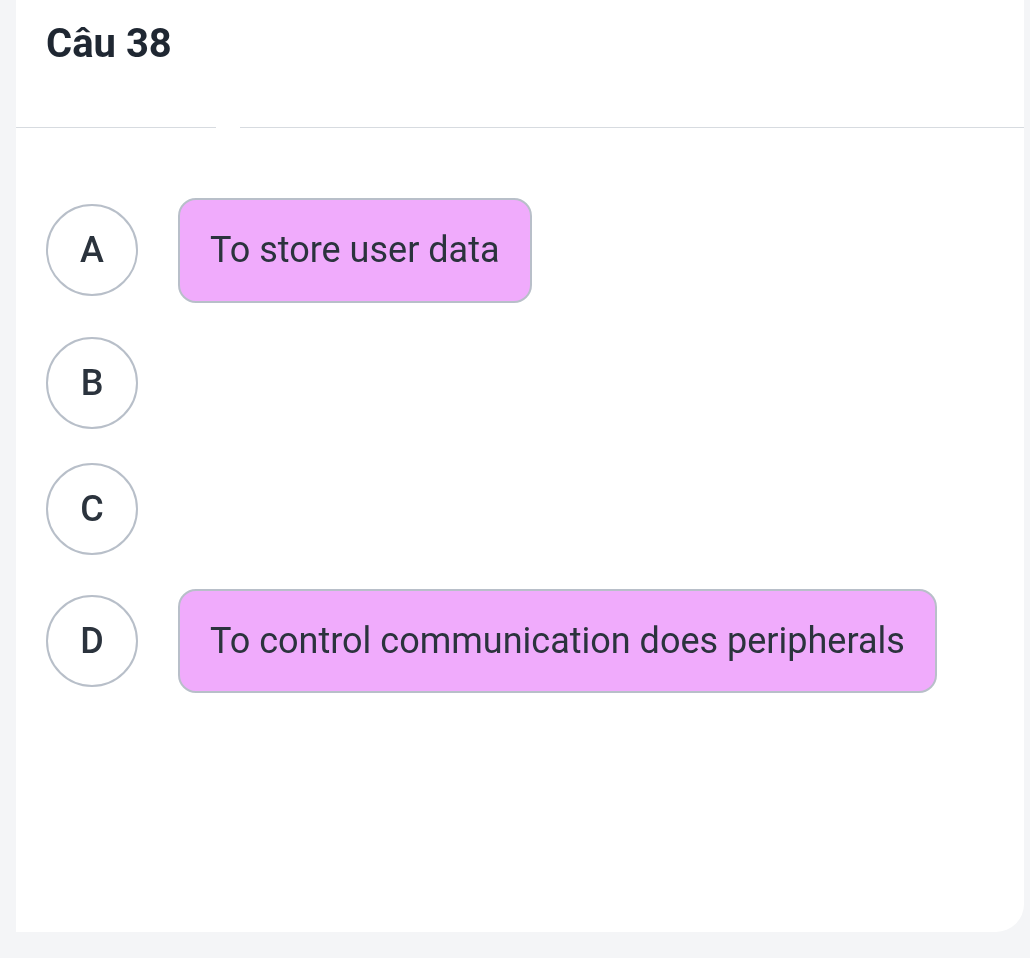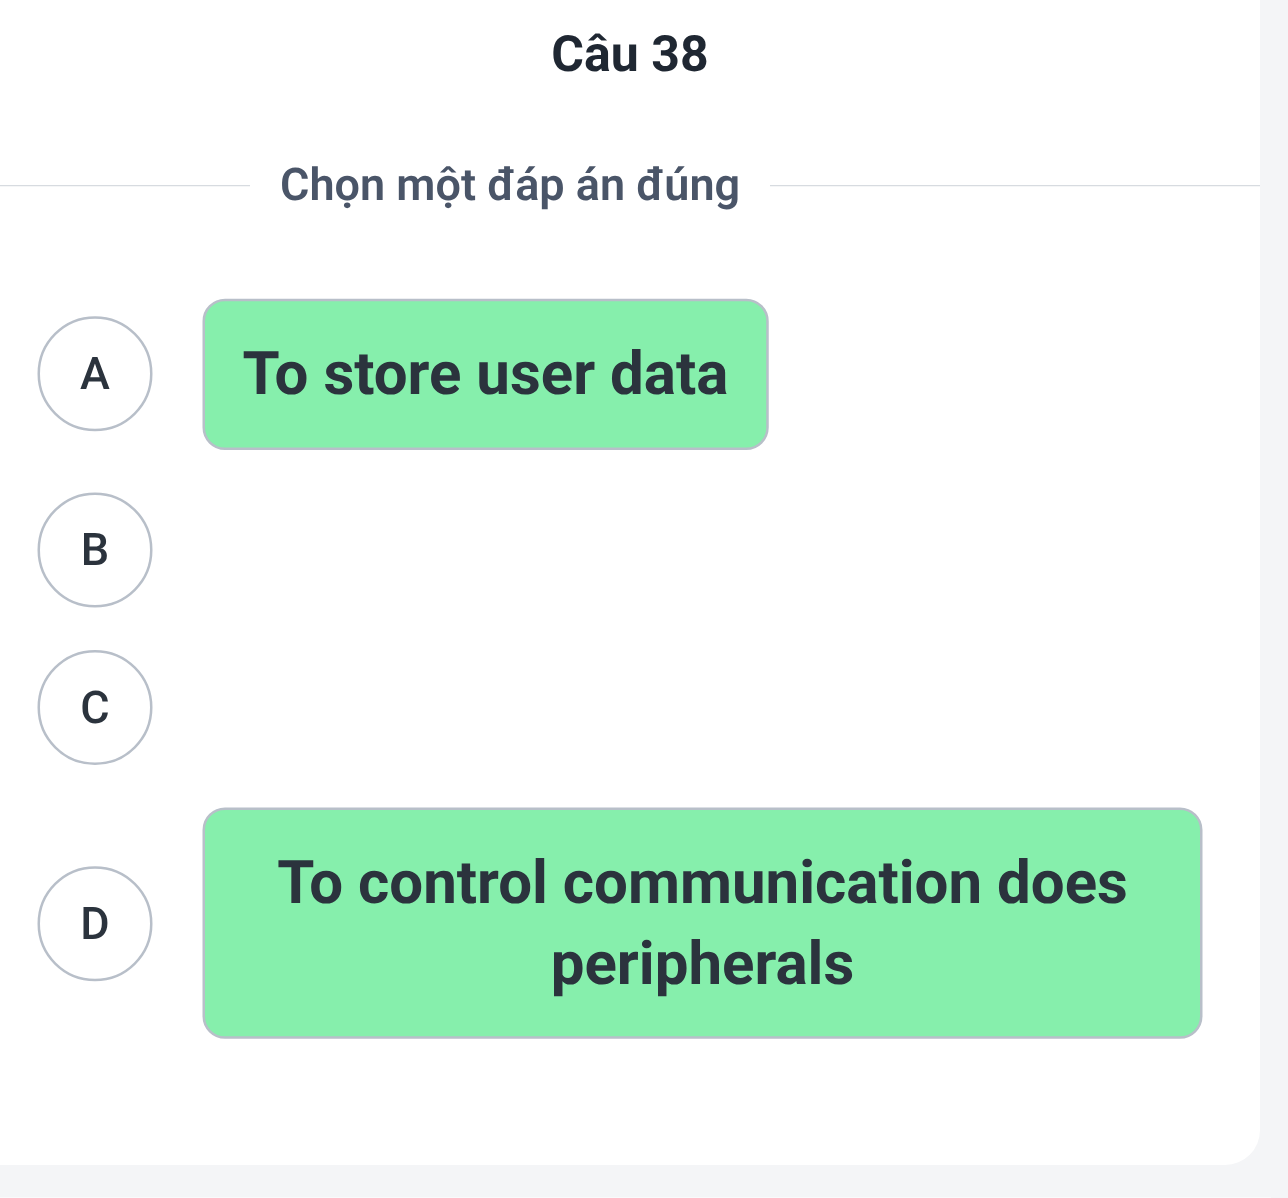--- a/index.html
+++ b/index.html
@@ -11,24 +11,23 @@
     width: 1030px;
     height: 958px;
     position: relative;
   }
   .card {
     background: #ffffff;
     width: 1008px;
     height: 932px;
     position: absolute;
     top: 0;
-    left: 0;
+    left: 16px;
     border-bottom-right-radius: 28px;
     padding: 20px 30px 40px 30px;
-    text-align: center;
   }
   .q-number {
     font-size: 40px;
     font-weight: 700;
     color: #1f2732;
     margin-bottom: 14px;
   }
   .q-text {
     font-size: 40px;
     font-weight: 400;
@@ -83,47 +82,45 @@
     font-size: 36px;
     font-weight: 500;
     color: #2b333d;
     flex-shrink: 0;
     background: #fff;
   }
   .option-box {
     border: 2px solid #b8bfc9;
     border-radius: 18px;
     padding: 26px 30px;
-    font-size: 48px;
+    font-size: 36px;
     color: #2b333d;
-    background: #86efac;
+    background: #f0abfc;
     line-height: 1.35;
     display: inline-block;
     max-width: 800px;
-    font-weight: bold;
   }
   .scroll-track {
     position: absolute;
     right: 0;
     top: 0;
     width: 6px;
     height: 100%;
     background: transparent;
   }
 </style>
 </head>
 <body>
 
 <div class="card">
 
   <div class="q-number">Câu 38</div>
 
   <div class="divider-wrap">
     <div class="divider-line divider-left"></div>
-    <div class="divider-text">Chọn một đáp án đúng</div>
     <div class="divider-line divider-right"></div>
   </div>
 
   <div class="options">
 
     <div class="option-row">
       <div class="option-circle">A</div>
       <div class="option-box">To store user data</div>
     </div>
 

